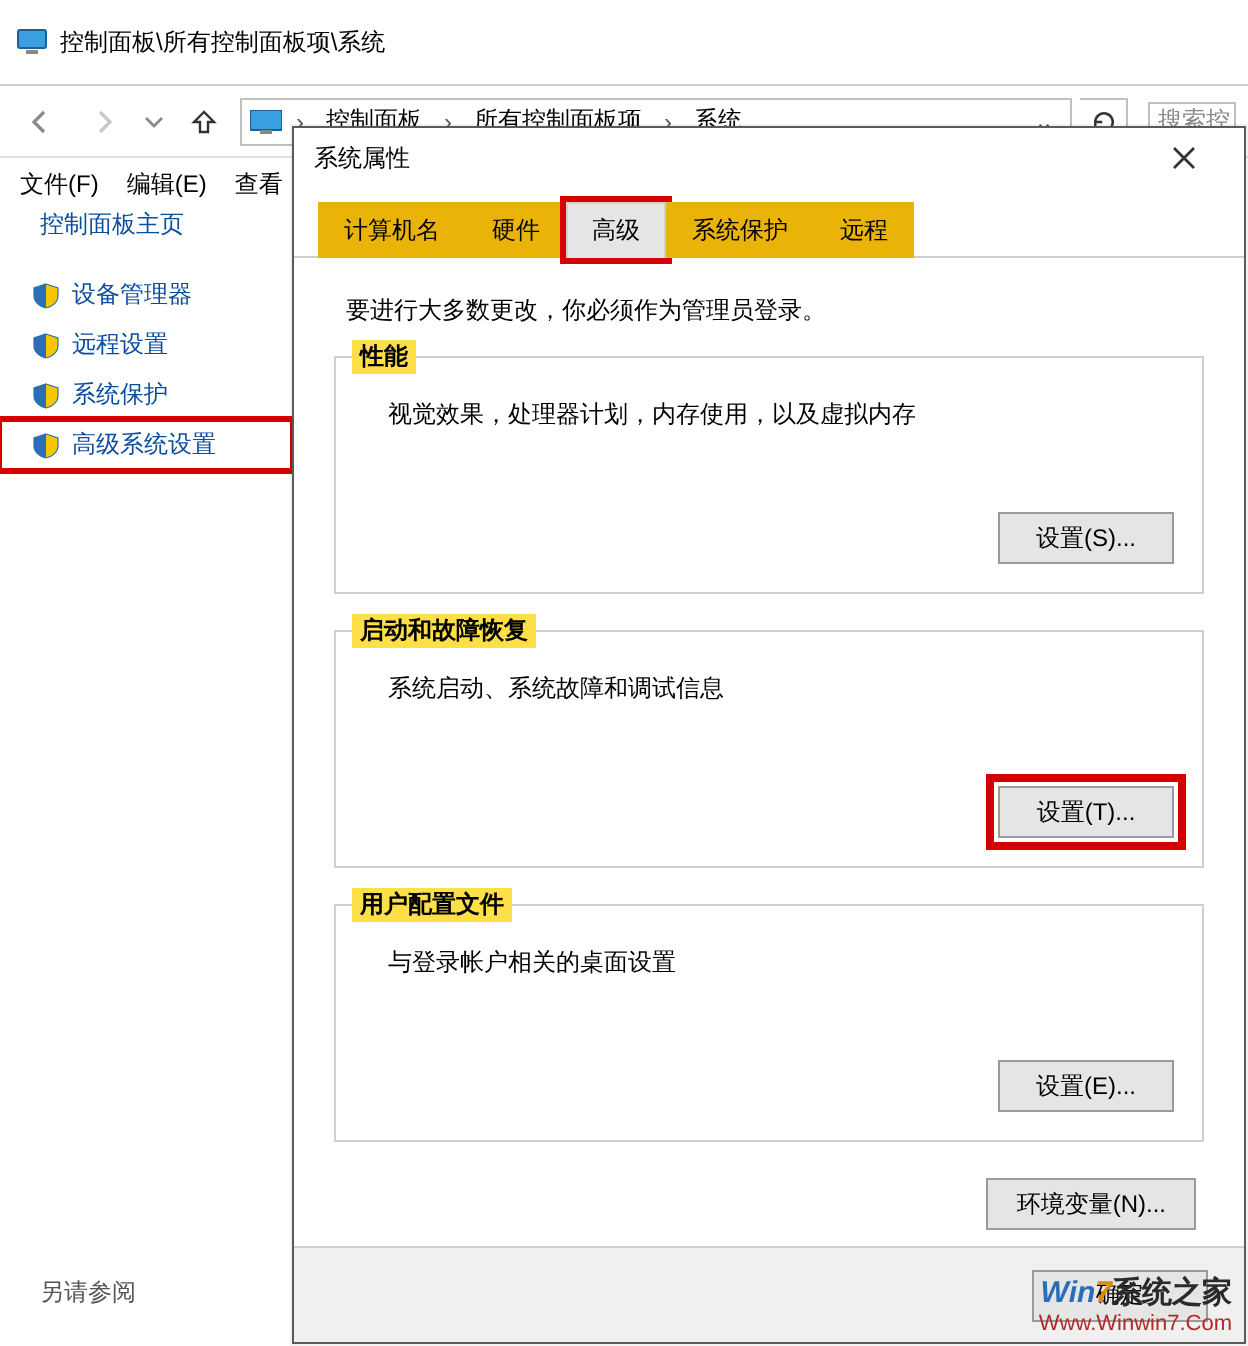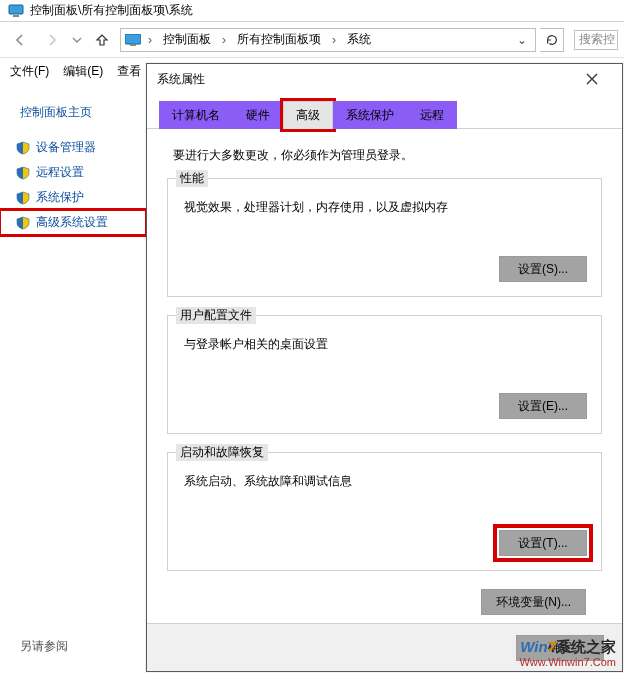--- a/index.html
+++ b/index.html
@@ -8,21 +8,21 @@
     font-family: "Microsoft YaHei", "Segoe UI", Tahoma, sans-serif;
     font-size: 12px;
     background: #fff;
     width: 624px;
     height: 673px;
     overflow: hidden;
     position: relative;
     color: #000;
   }
   .titlebar {
-    height: 22px;
+    height: 43px;
     background: #fff;
     border-bottom: 1px solid #d0d0d0;
     display: flex;
     align-items: center;
     padding: 0 8px;
     font-size: 12px;
   }
   .titlebar .win-icon { width: 16px; height: 16px; margin-right: 6px; }
   .toolbar {
     height: 36px;
@@ -143,21 +143,21 @@
     border-bottom: 1px solid #d0d0d0;
     gap: 0;
   }
   .tab {
     padding: 5px 12px 5px 12px;
     font-size: 12px;
     border: 1px solid transparent;
     border-bottom: none;
     position: relative;
     top: 1px;
-    background: #8b5cf6;
+    background: #eab308;
   }
   .tab.inactive { color:#000; }
   .tab.active {
     border-color: #d0d0d0;
     background: #e5e5e5;
   }
   .tab.highlighted {
     outline: 3px solid #d70000;
     outline-offset: 0;
   }
@@ -169,40 +169,41 @@
   .intro { margin: 4px 0 14px 6px; }
   .group {
     border: 1px solid #d0d0d0;
     margin: 8px 0 18px 0;
     padding: 20px 14px 14px 14px;
     position: relative;
   }
   .group .legend {
     position: absolute;
     top: -9px; left: 8px;
-    background: #e5e5e5;
+    background: #fde047;
     padding: 0 4px;
     font-size: 12px;
-  }
-  .group .desc { margin: 0 0 40px 2px; }
+    font-weight: bold;
+  }
+  .group .desc { margin: 0 0 40px 12px; }
   .group .btn-row { display:flex; justify-content:flex-end; }
   .win-btn {
     min-width: 88px;
     height: 26px;
     border: 1px solid #9a9a9a;
-    background: #a3a3a3;
+    background: #e5e5e5;
     font-size: 12px;
     display:flex; align-items:center; justify-content:center;
     padding: 0 14px;
   }
   .win-btn.highlighted {
     outline: 4px solid #d70000;
     outline-offset: 2px;
   }
-  .env-row { display:flex; justify-content:flex-end; margin: 4px 16px 0 0;}
+  .env-row { display:flex; justify-content:flex-end; margin: 4px 4px 0 0;}
   .dlg-footer {
     height: 48px;
     border-top: 1px solid #d0d0d0;
     background: #f0f0f0;
     display:flex;
     align-items:center;
     justify-content:flex-end;
     padding: 0 18px;
     gap: 8px;
     position: relative;
@@ -356,32 +357,32 @@
 
     <div class="group">
       <div class="legend">性能</div>
       <div class="desc">视觉效果，处理器计划，内存使用，以及虚拟内存</div>
       <div class="btn-row">
         <div class="win-btn">设置(S)...</div>
       </div>
     </div>
 
     <div class="group">
+      <div class="legend">启动和故障恢复</div>
+      <div class="desc">系统启动、系统故障和调试信息</div>
+      <div class="btn-row">
+        <div class="win-btn highlighted">设置(T)...</div>
+      </div>
+    </div>
+
+    <div class="group">
       <div class="legend">用户配置文件</div>
       <div class="desc">与登录帐户相关的桌面设置</div>
       <div class="btn-row">
         <div class="win-btn">设置(E)...</div>
-      </div>
-    </div>
-
-    <div class="group">
-      <div class="legend">启动和故障恢复</div>
-      <div class="desc">系统启动、系统故障和调试信息</div>
-      <div class="btn-row">
-        <div class="win-btn highlighted">设置(T)...</div>
       </div>
     </div>
 
     <div class="env-row">
       <div class="win-btn">环境变量(N)...</div>
     </div>
   </div>
 
   <div class="dlg-footer">
     <div class="win-btn">确定</div>

